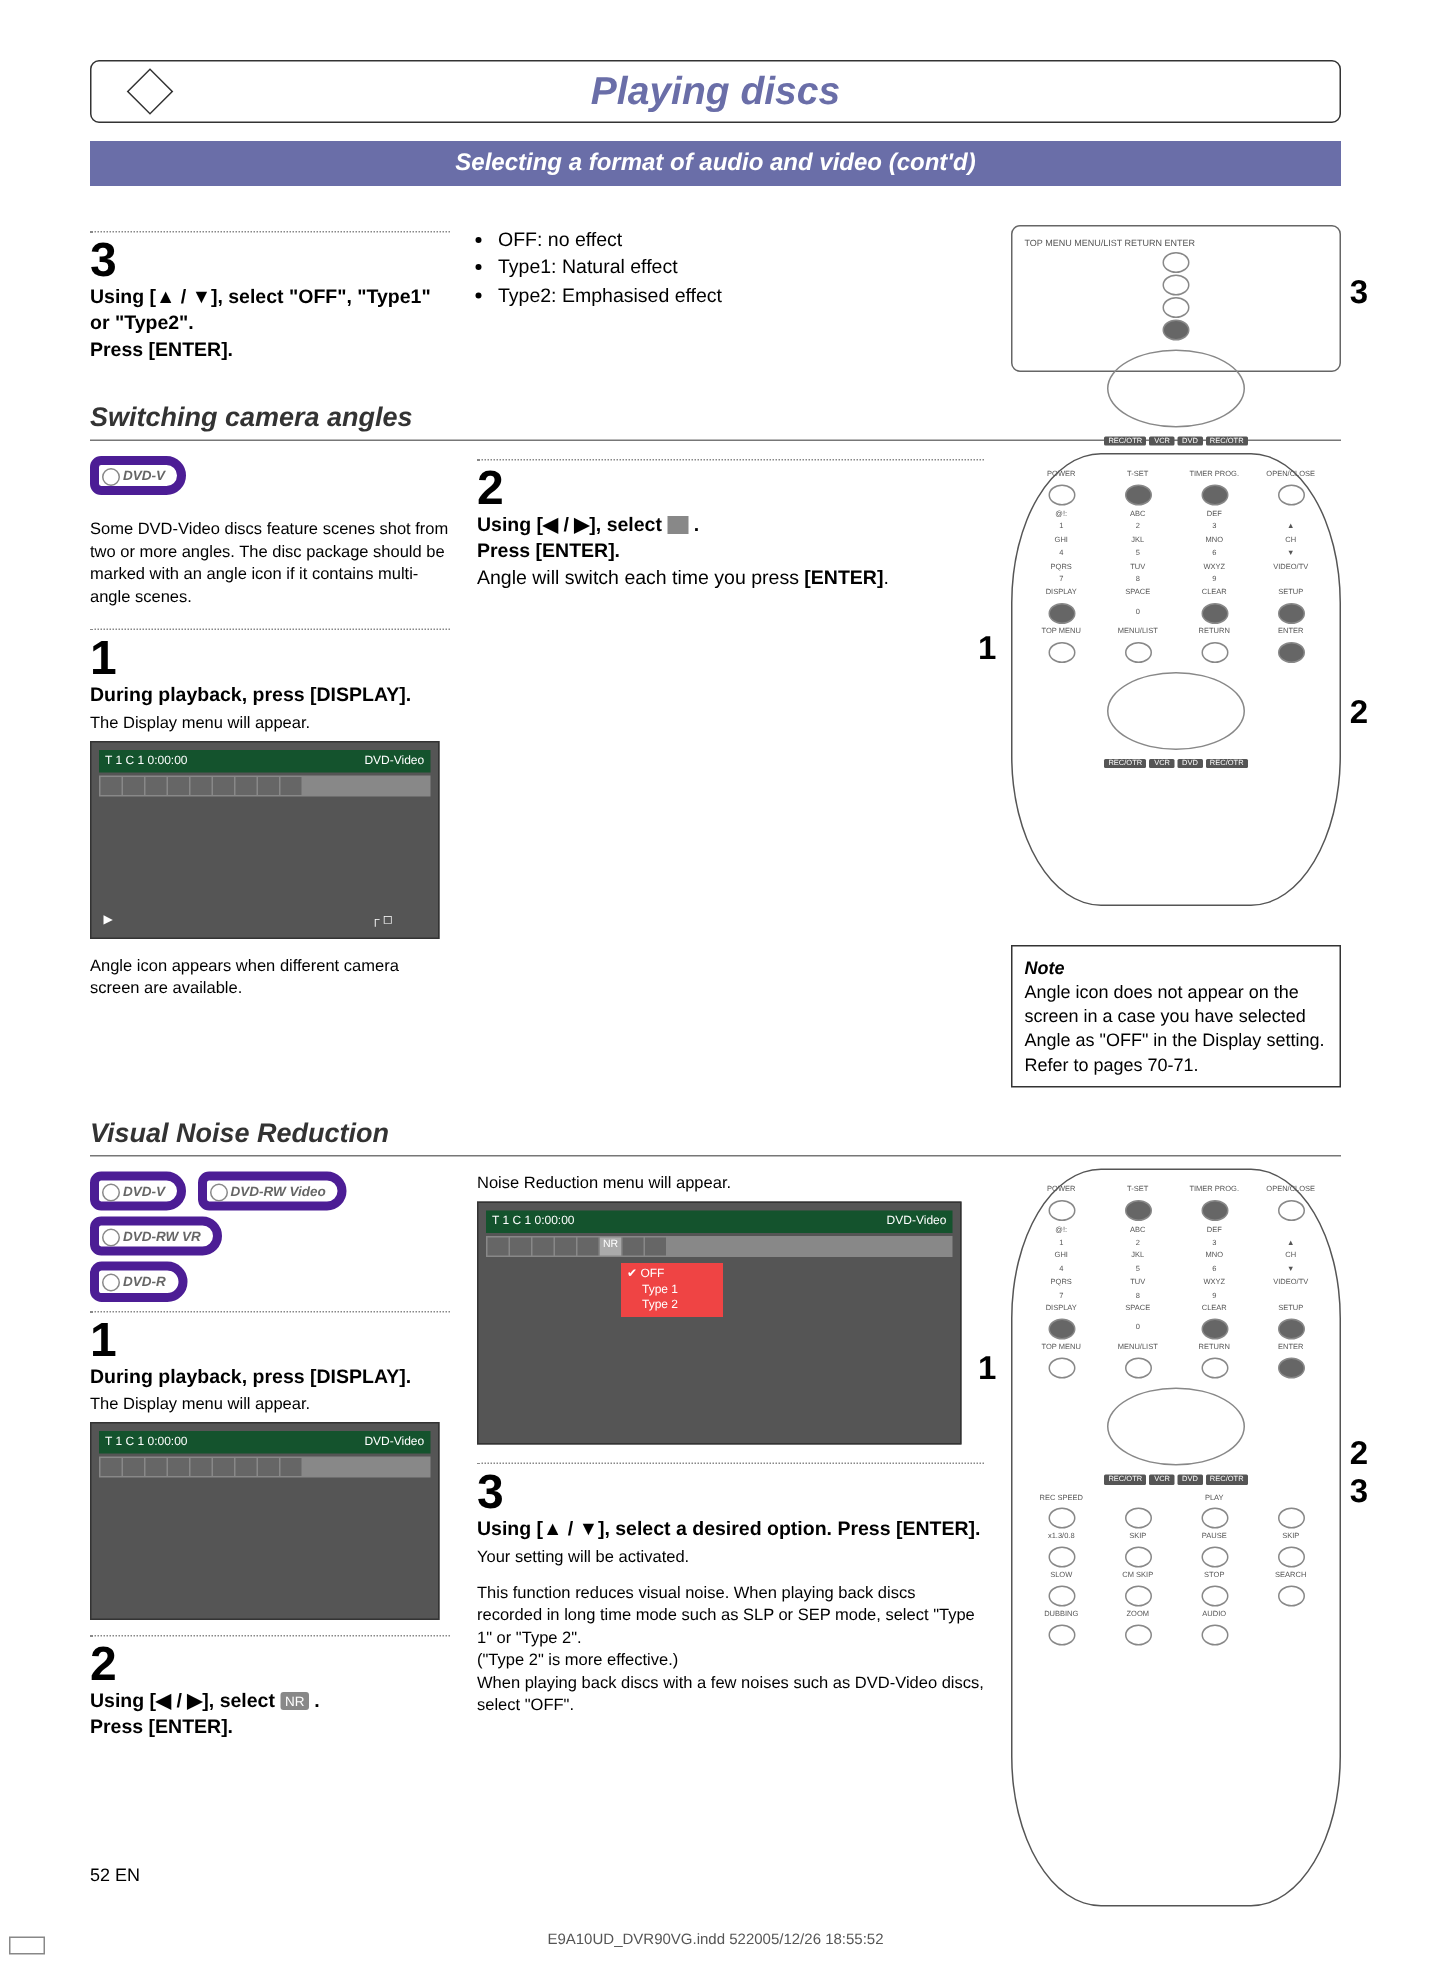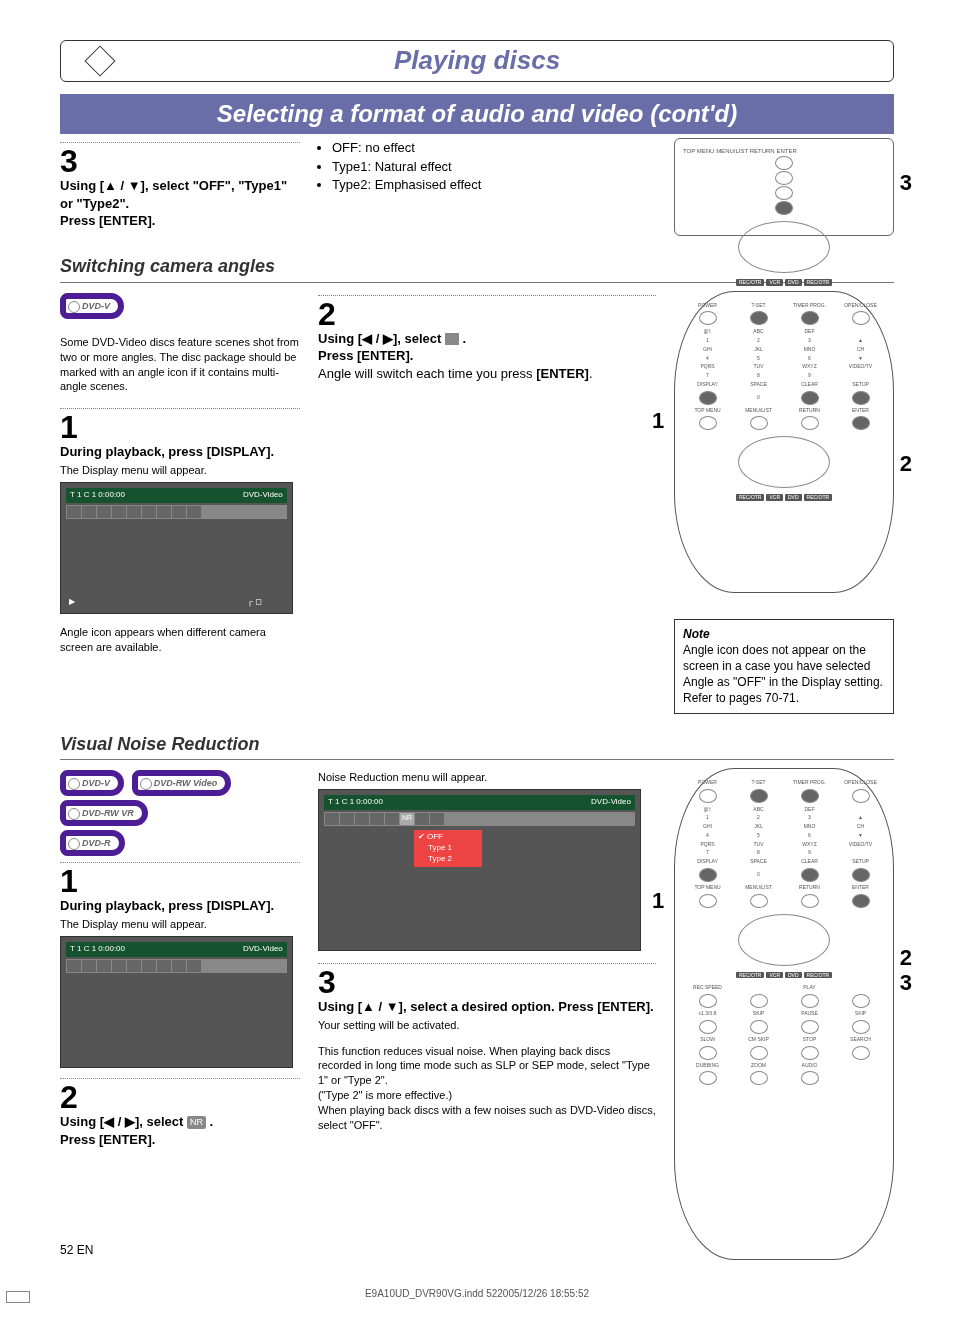--- a/index.html
+++ b/index.html
@@ -1,21 +1,21 @@
 <!DOCTYPE html>
 <html><head>
 <meta charset="utf-8">
 <style>
 html,body{margin:0;padding:0;font-family:Arial,Helvetica,sans-serif;background:#fff;color:#000;font-size:13px;line-height:1.35}
 .page{width:954px;height:1318px;position:relative;box-sizing:border-box;padding:40px 60px 30px}
 .tab-header{position:relative;height:48px;margin-bottom:6px}
 .tab-outline{border:1.5px solid #333;border-radius:6px;height:40px;display:flex;align-items:center;justify-content:center;position:relative}
 .tab-notch{position:absolute;left:28px;top:50%;transform:translateY(-50%);width:20px;height:20px;border:1.5px solid #333;background:#fff;transform:translateY(-50%) rotate(45deg)}
 .tab-title{font-size:26px;font-weight:bold;font-style:italic;color:#6a6ea8}
-.blue-bar{background:#6a6ea8;color:#fff;text-align:center;font-size:24px;font-weight:bold;font-style:italic;padding:4px 0;margin-bottom:4px}
+.blue-bar{background:#6a6ea8;color:#fff;text-align:center;font-size:16px;font-weight:bold;font-style:italic;padding:4px 0;margin-bottom:26px}
 .cols{display:flex;gap:18px}
 .col{flex:1;min-width:0}
 .col-r{flex:0 0 220px}
 .bignum{font-size:32px;font-weight:bold;line-height:1}
 .dotrule{border:0;border-top:1.5px dotted #888;margin:4px 0 2px}
 .section-title{font-size:18px;font-weight:bold;font-style:italic;color:#333;border-bottom:1px solid #777;padding-bottom:3px;margin:18px 0 8px}
 .disc-badge{display:inline-block;border:6px solid #4c1d95;border-radius:8px 14px 14px 8px;padding:1px 8px 1px 16px;font-size:9px;font-weight:bold;font-style:italic;color:#666;position:relative;margin:2px 4px 2px 0;background:#fff}
 .disc-badge::before{content:"";position:absolute;left:2px;top:2px;width:10px;height:10px;border:1px solid #888;border-radius:50%}
 .osd{background:#555;border:1px solid #333;padding:5px;color:#fff;font-size:8px;width:92%;height:120px;position:relative;margin-top:4px}
 .osd .top{background:#14532d;padding:2px 4px;display:flex;justify-content:space-between}

